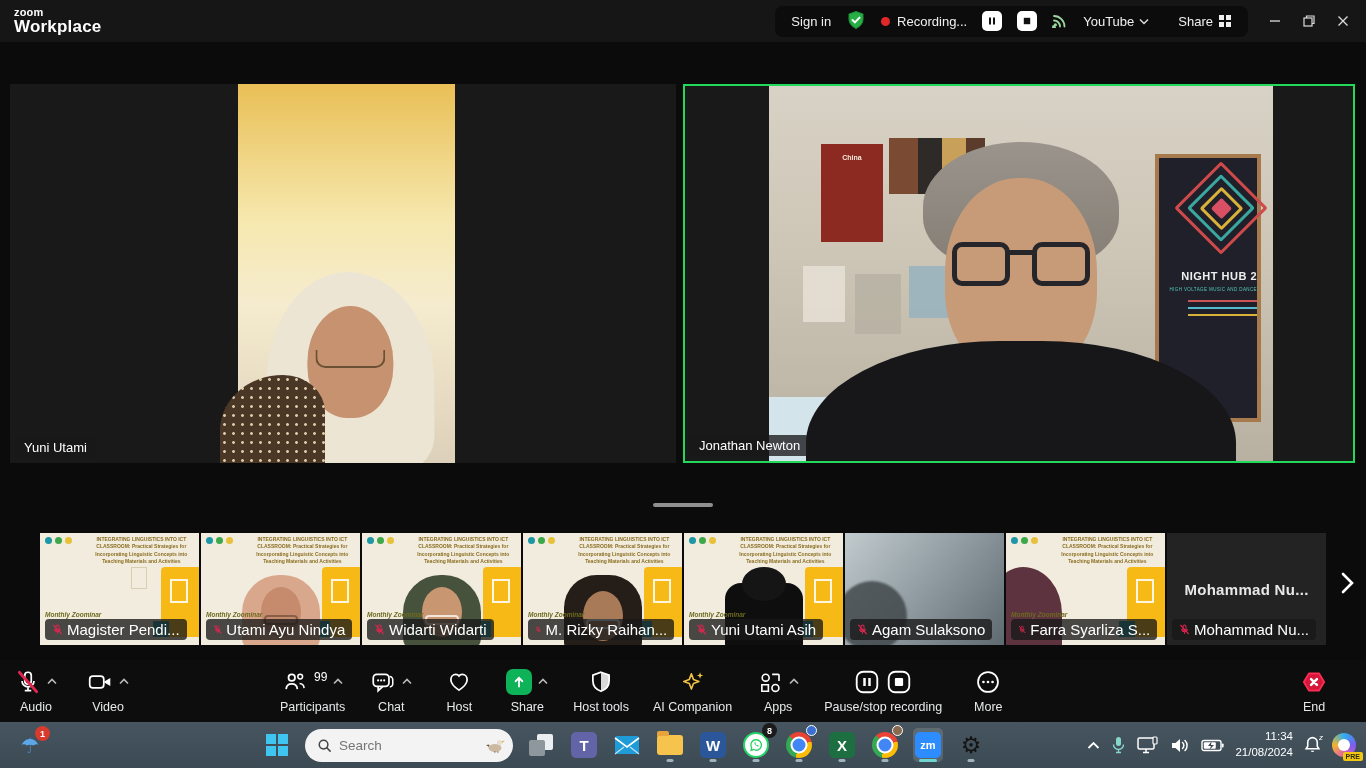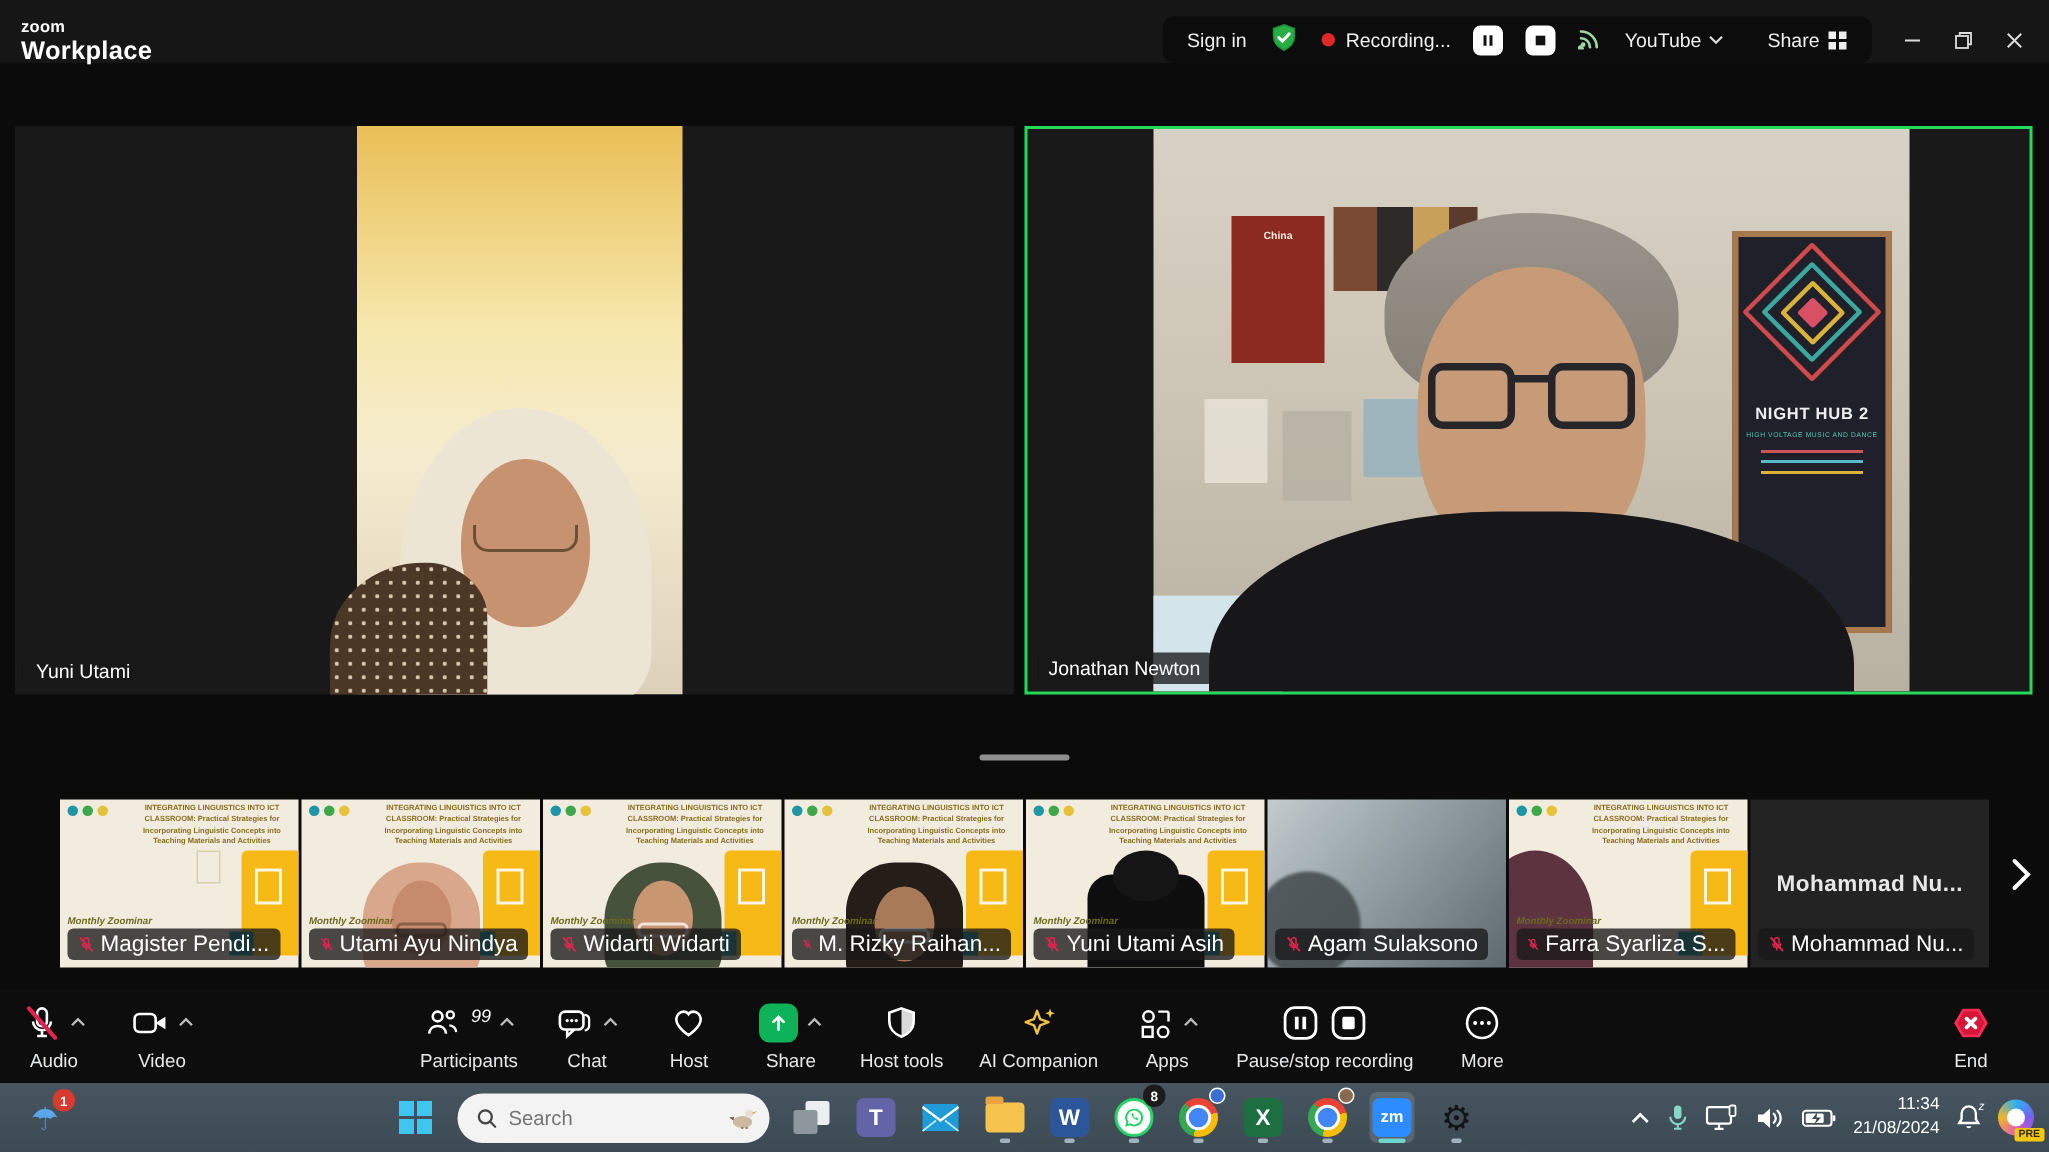--- a/index.html
+++ b/index.html
@@ -3,21 +3,21 @@
 <meta charset="utf-8">
 <style>
   * { margin:0; padding:0; box-sizing:border-box; }
   html,body { background:#000; }
   .screen {
     position:relative; width:1366px; height:768px; overflow:hidden;
     background:#0b0b0b; font-family:"Liberation Sans", sans-serif; color:#fff;
   }
   
   .titlebar { position:absolute; top:0; left:0; right:0; height:42px;
-    background:#161616; display:flex; align-items:flex-end; justify-content:space-between; }
+    background:#161616; display:flex; align-items:center; justify-content:space-between; }
   .brand { margin-left:14px; line-height:1.02; }
   .brand-top { display:block; font-size:11px; font-weight:bold; letter-spacing:.2px; }
   .brand-bottom { display:block; font-size:17px; font-weight:bold; letter-spacing:.2px; }
   .tb-right { display:flex; align-items:center; gap:10px; margin-right:6px; }
   .ctrl-pill { display:flex; align-items:center; gap:15px; background:#0c0c0c;
     border-radius:8px; height:31px; padding:0 16px; font-size:13px; color:#f0f0f0; }
   .pill-btn { background:none; border:none; color:#f0f0f0; font-size:13px; cursor:pointer;
     display:flex; align-items:center; gap:5px; font-family:inherit; }
   .rec-group { display:flex; align-items:center; gap:7px; }
   .rec-dot { width:9px; height:9px; border-radius:50%; background:#e02828; display:inline-block; }
@@ -50,21 +50,21 @@
     color:#f2e8d9; font-size:7px; text-align:center; padding-top:10px; font-weight:bold; }
   .j-poster-strip { position:absolute; left:120px; top:52px; width:96px; height:56px;
     background:linear-gradient(90deg,#7a4a33 0 30%,#2e2a28 30% 55%,#c9a05a 55% 80%,#5a3b2c 80%); }
   .j-frames { position:absolute; left:34px; top:180px; width:150px; height:110px;
     background:
       linear-gradient(#e7e2d6,#e7e2d6) 0 0/42px 56px no-repeat,
       linear-gradient(#b8b2a4,#b8b2a4) 52px 8px/46px 60px no-repeat,
       linear-gradient(#97b3c0,#97b3c0) 106px 0/40px 52px no-repeat; opacity:.85; }
   .j-window { position:absolute; left:0; bottom:0; width:86px; height:64px; background:#d3e4ea; }
   .nh-poster { position:absolute; right:12px; top:68px; width:106px; height:268px; background:#20202a;
-    border:4px solid #a77a4e; display:flex; flex-direction:column; align-items:center; }
+    border:4px solid #a77a4e; display:flex; flex-direction:column; align-items:flex-end; }
   .nh-diamonds { position:relative; width:72px; height:72px; margin-top:14px; }
   .nh-d { position:absolute; left:50%; top:50%; border-radius:2px; }
   .nh-d1 { width:66px; height:66px; margin:-33px 0 0 -33px; border:3px solid #cf4a4a; transform:rotate(45deg); }
   .nh-d2 { width:48px; height:48px; margin:-24px 0 0 -24px; border:3px solid #3aa8a0; transform:rotate(45deg); }
   .nh-d3 { width:31px; height:31px; margin:-15.5px 0 0 -15.5px; border:3px solid #d9b23a; transform:rotate(45deg); }
   .nh-d4 { width:15px; height:15px; margin:-7.5px 0 0 -7.5px; background:#d94f63; transform:rotate(45deg); }
   .nh-title { margin-top:26px; font-size:11px; font-weight:bold; color:#efefef; letter-spacing:.5px; white-space:nowrap; }
   .nh-sub { margin-top:5px; font-size:4.5px; color:#52c7b8; letter-spacing:.4px; white-space:nowrap; }
   .nh-lines { margin-top:8px; width:70%; height:26px;
     background:linear-gradient(#c55 0 2px,transparent 2px 7px,#5bc 7px 9px,transparent 9px 14px,#d9b23a 14px 16px,transparent 16px); }
@@ -117,21 +117,21 @@
   .strip-more { position:absolute; left:1334px; top:566px; width:26px; height:34px; background:none;
     border:none; color:#fff; cursor:pointer; display:flex; align-items:center; justify-content:center; }
   
   .toolbar { position:absolute; top:660px; left:0; right:0; height:62px; background:#0d0d0d;
     display:flex; align-items:center; padding:0 14px; }
   .tb-group { display:flex; align-items:flex-start; gap:28px; }
   .tb-center { margin-left:150px; gap:24px; }
   .tb-end { margin-left:auto; margin-right:16px; }
   .tb-btn { background:none; border:none; color:#e7e8ea; font-family:inherit; cursor:pointer;
     display:flex; flex-direction:column; align-items:center; gap:3px; min-width:44px; }
-  .tb-icon-row { display:flex; align-items:flex-start; gap:6px; height:28px;font-style:italic; }
+  .tb-icon-row { display:flex; align-items:flex-start; gap:6px; height:28px; }
   .tb-label { font-size:12.5px; white-space:nowrap; }
   .chev { margin-top:9px; }
   .count { font-size:12px; color:#fff; margin-top:1px; }
   .share-box { width:26px; height:26px; border-radius:7px; background:#0eb259;
     display:flex; align-items:center; justify-content:center; }
   .rec-pair { display:flex; gap:6px; }
   
   .taskbar { position:absolute; top:722px; left:0; right:0; height:46px;
     background:linear-gradient(180deg,#46555f,#3c4a54); }
   .tk-weather { position:absolute; left:14px; top:8px; width:32px; height:32px; background:none; border:none;

